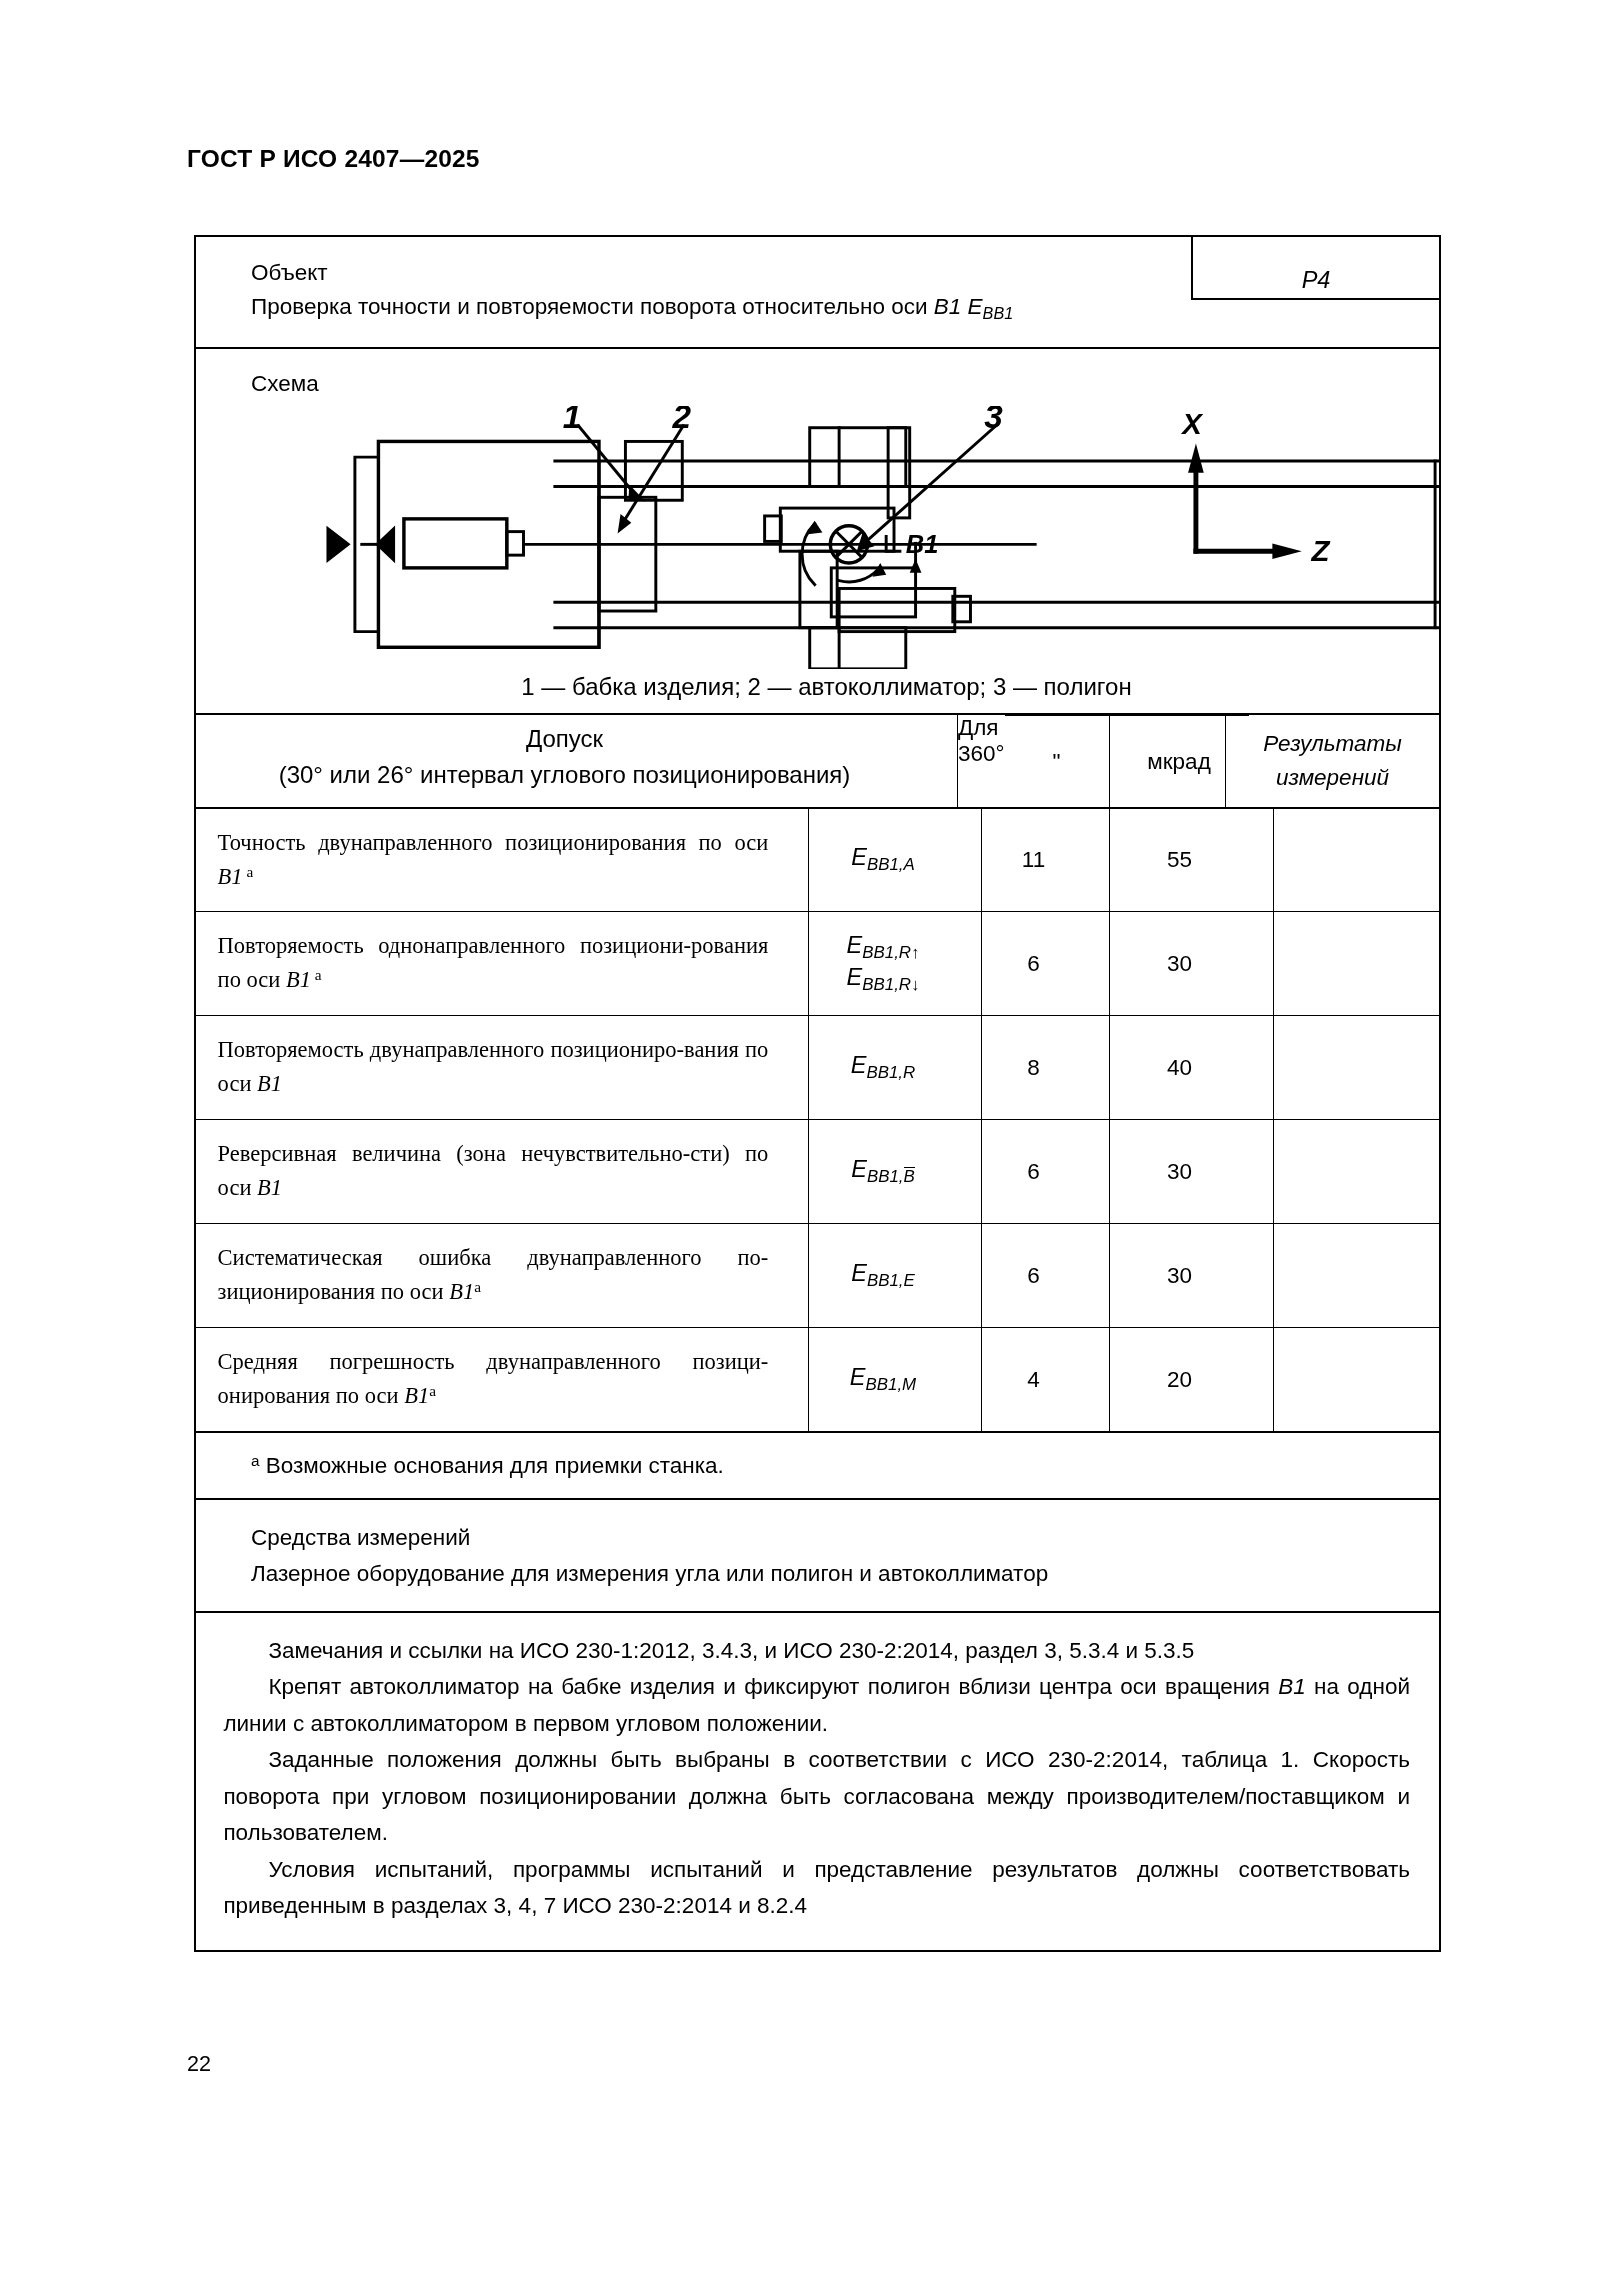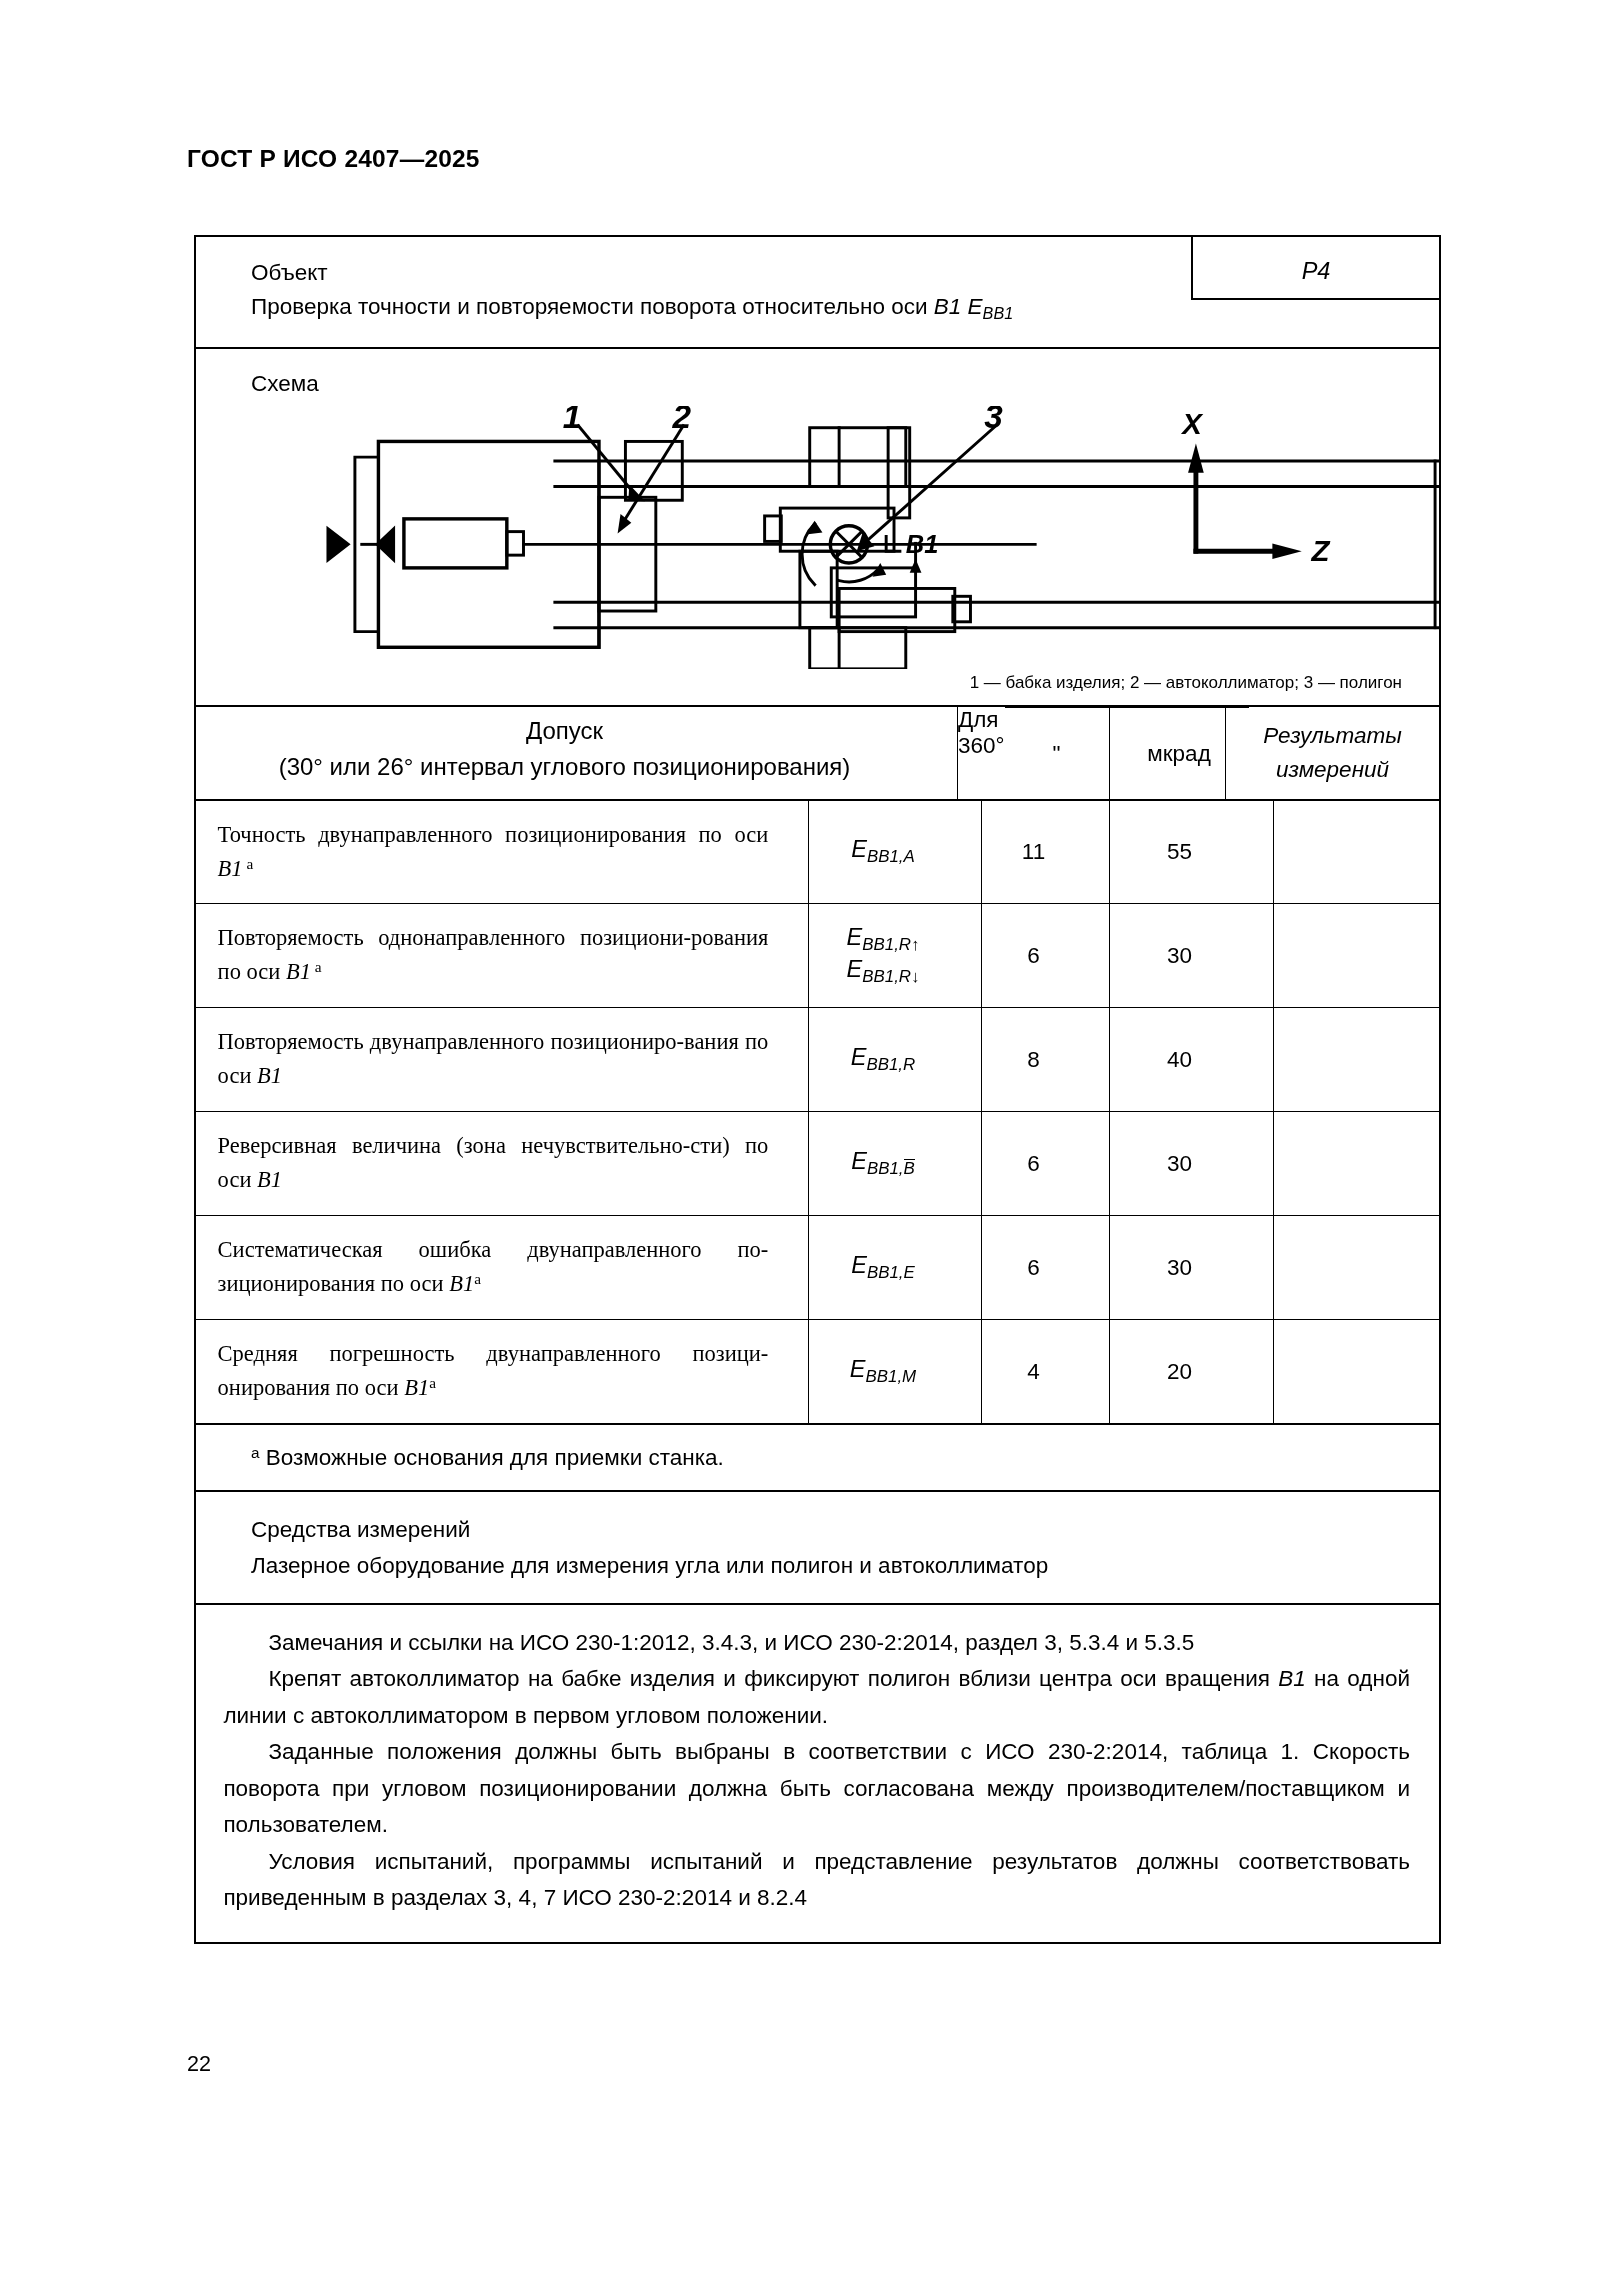--- a/index.html
+++ b/index.html
@@ -67,43 +67,43 @@
     box-sizing: border-box;
   }
   .object-cell .line2 { white-space: nowrap; }
   .code-cell {
     width: 248px;
     flex: 0 0 248px;
     box-sizing: border-box;
     display: flex;
     align-items: flex-start;
     justify-content: center;
-    padding-top: 21px;
+    padding-top: 30px;
     font-size: 23.5px;
     font-style: italic;
     height: 63px;
     border-bottom: 2.5px solid #000;
   }
 
   
   .scheme-cell {
     width: 100%;
     padding: 21.6px 0 11.8px 55px;
     box-sizing: border-box;
   }
   .scheme-label { font-size: 22.5px; }
   .figure-area {
     position: relative;
     width: 1188px;
     height: 263px;
     margin-top: 9.8px;
   }
   .fig-caption {
-    text-align: right;
-    font-size: 17px;
+    text-align: center;
+    font-size: 24px;
     margin-top: 3.9px;
     padding-right: 37px;
   }
   .col-sec   { flex: 0 0 104px; width: 104px; }
   .col-mkrad { flex: 0 0 140px; width: 140px; }
 
   .hdr-tol {
     flex: 0 0 737px;
     width: 737px;
     display: flex;

